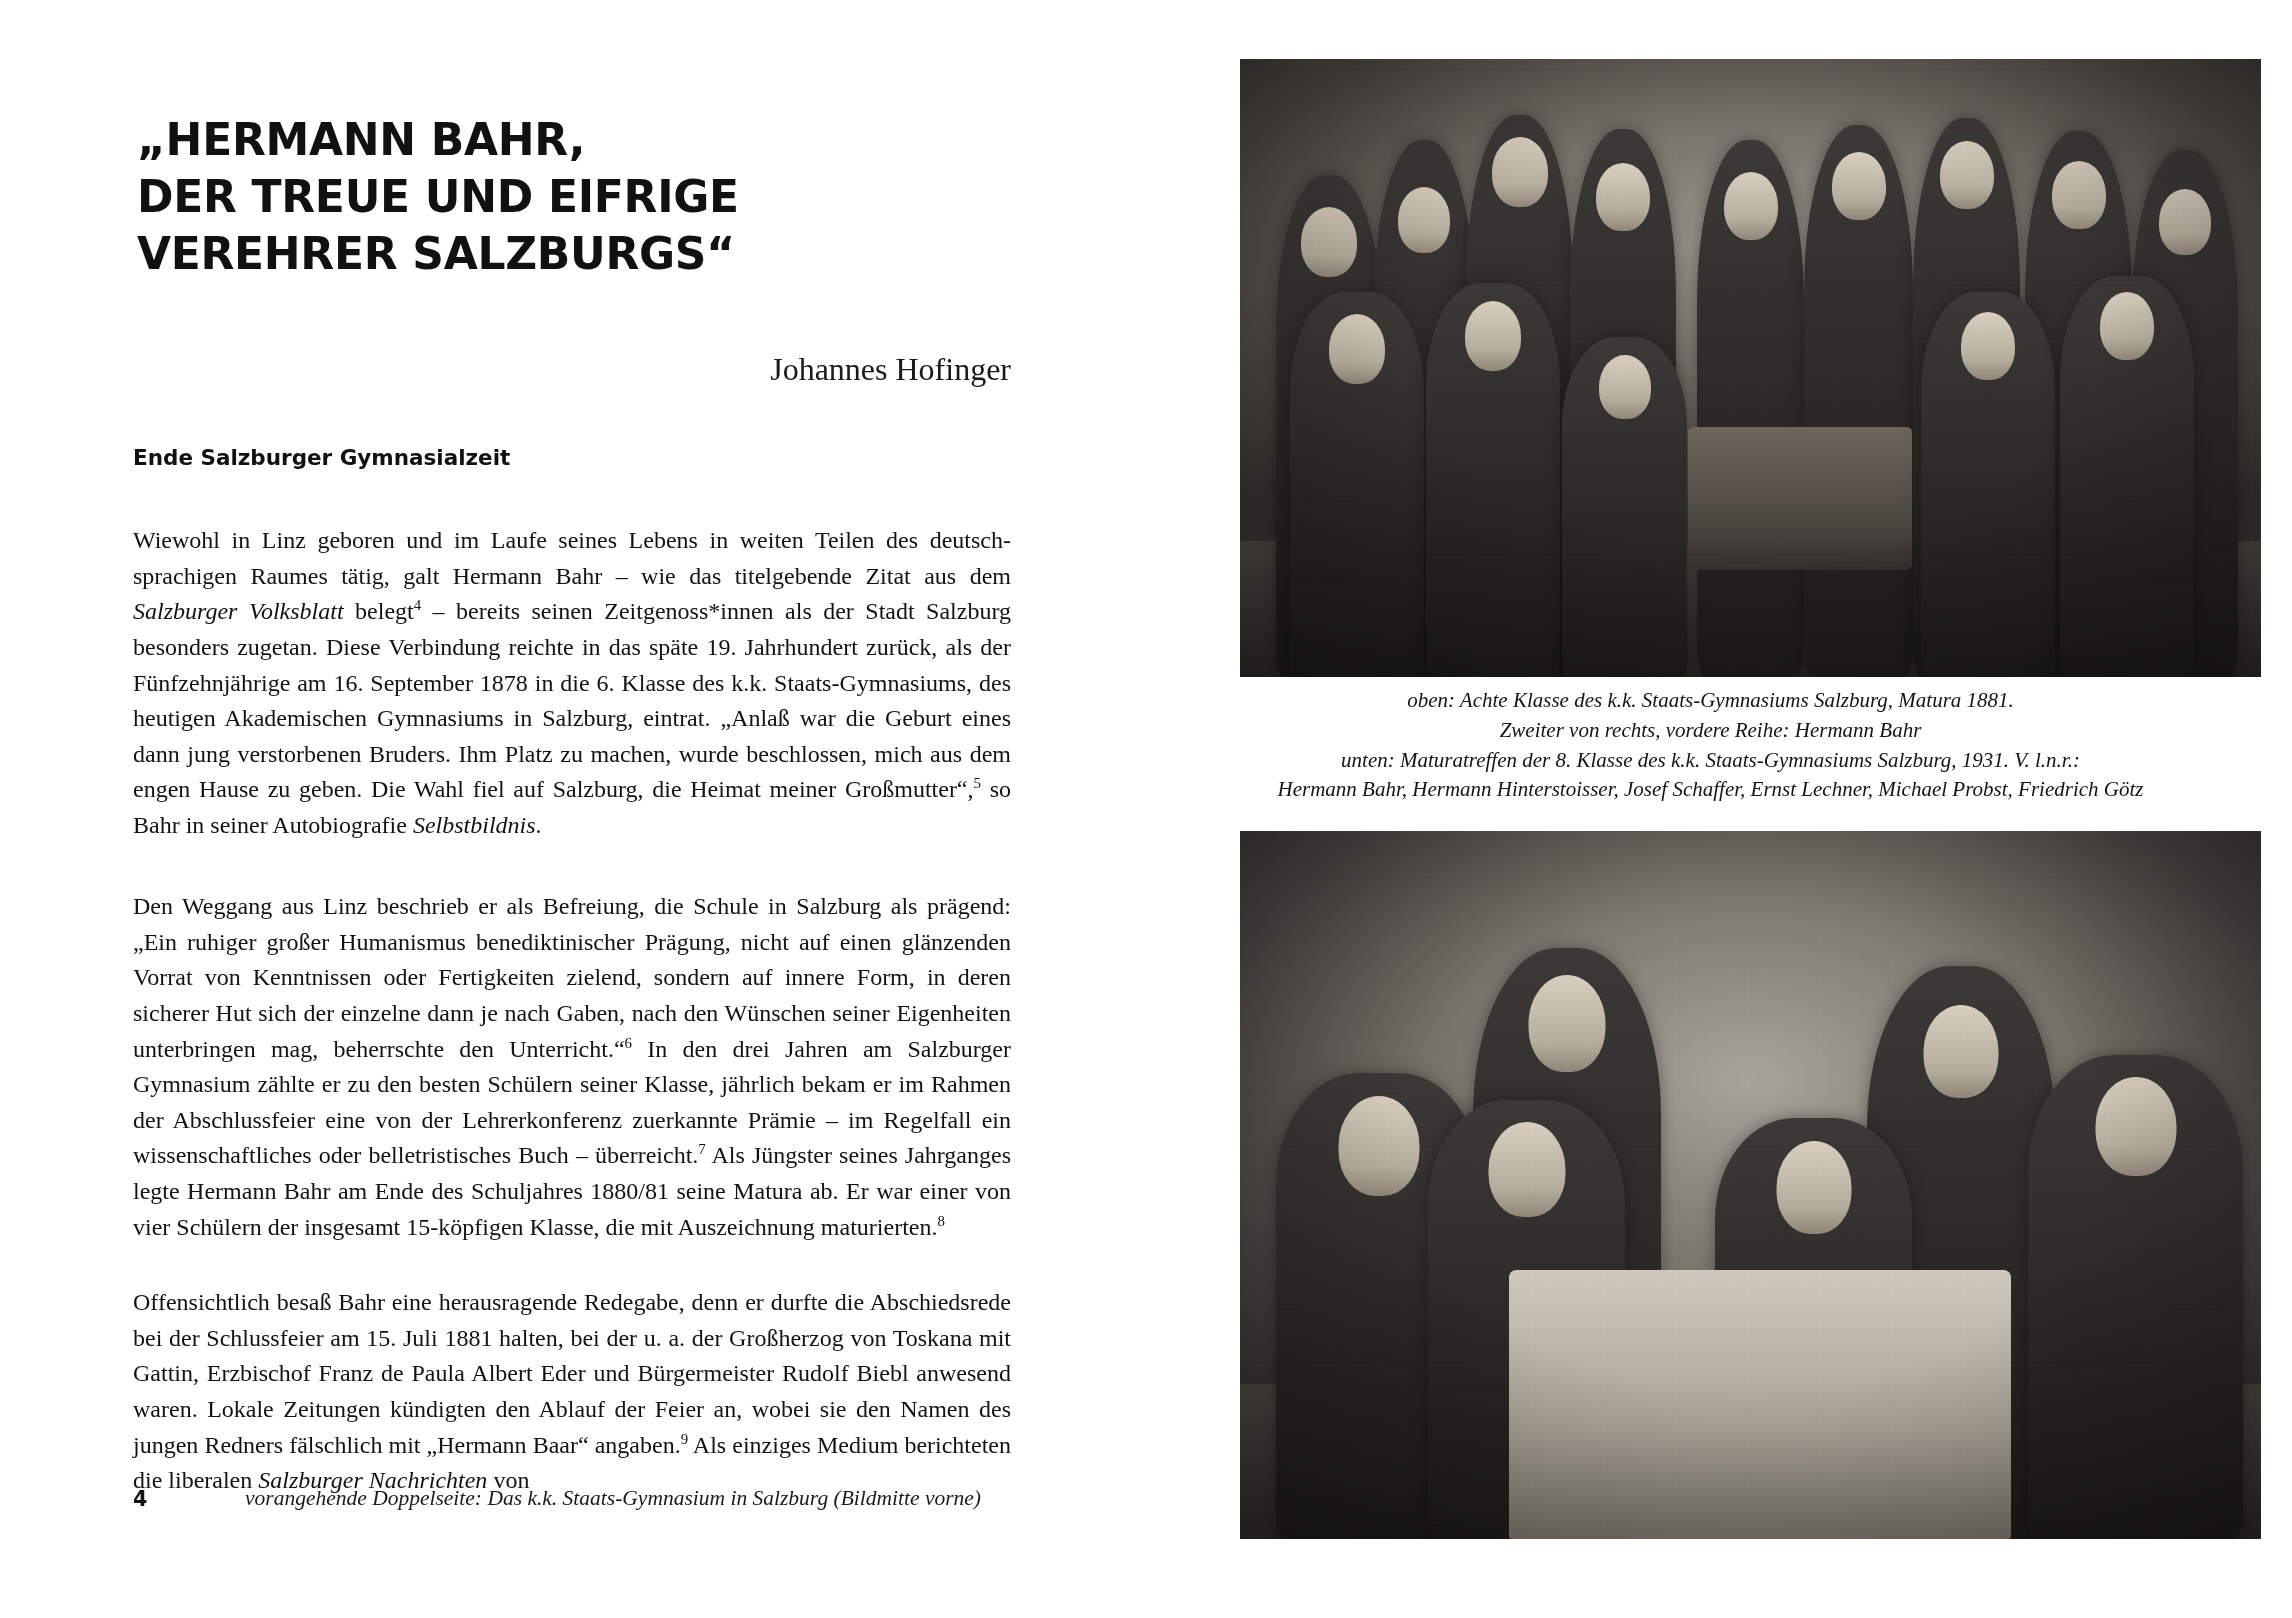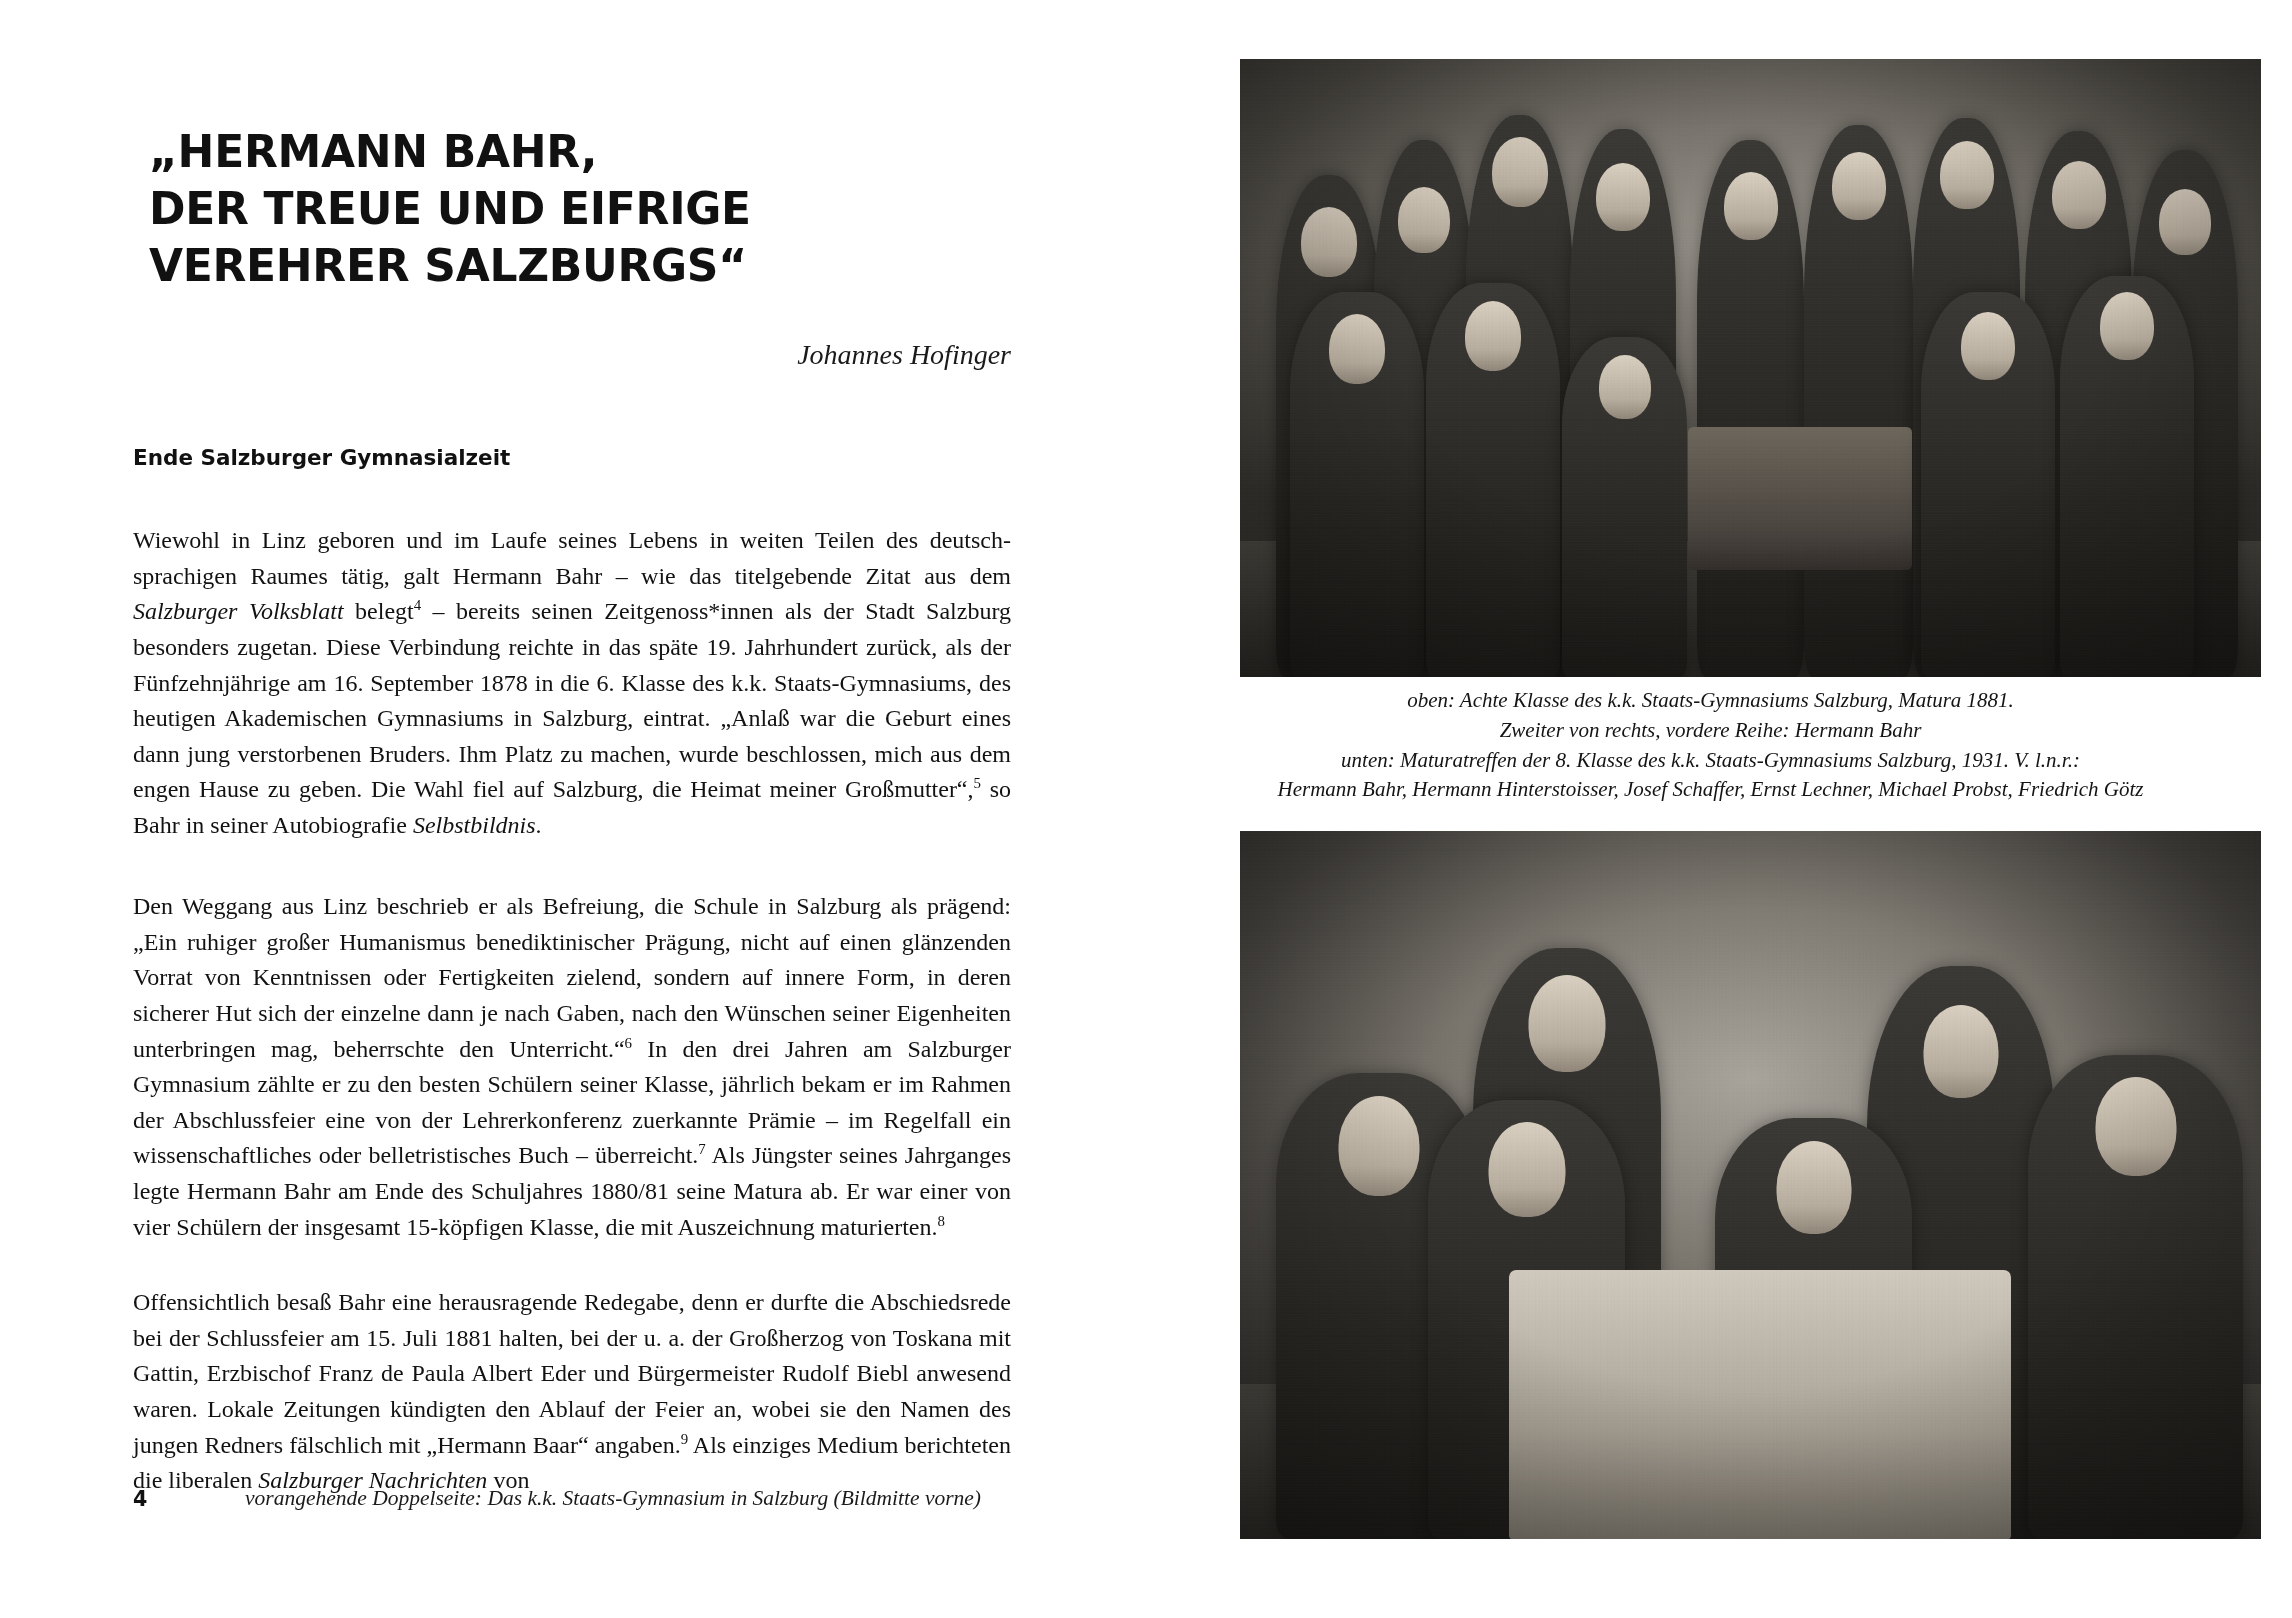--- a/index.html
+++ b/index.html
@@ -30,31 +30,30 @@
     width: 878px;
   }
 
   .article-title {
     font-family: "DejaVu Sans", sans-serif;
     font-weight: 700;
     font-size: 44px;
     line-height: 1.30;
     letter-spacing: -0.3px;
     color: #111111;
-    margin: 16px;
+    margin: 4px;
     white-space: pre-line;
   }
 
   .author-line {
     position: absolute;
     right: 0;
-    top: 232px;
+    top: 244px;
     font-family: "Liberation Serif", serif;
-    font-style: italic;
-    font-size: 28px;
+    font-size: 32px;
     color: #1a1a1a;
   }
 
   .section-head {
     font-family: "DejaVu Sans", sans-serif;
     font-weight: 700;
     font-size: 21.5px;
     color: #111111;
     margin: 0;
     position: absolute;

